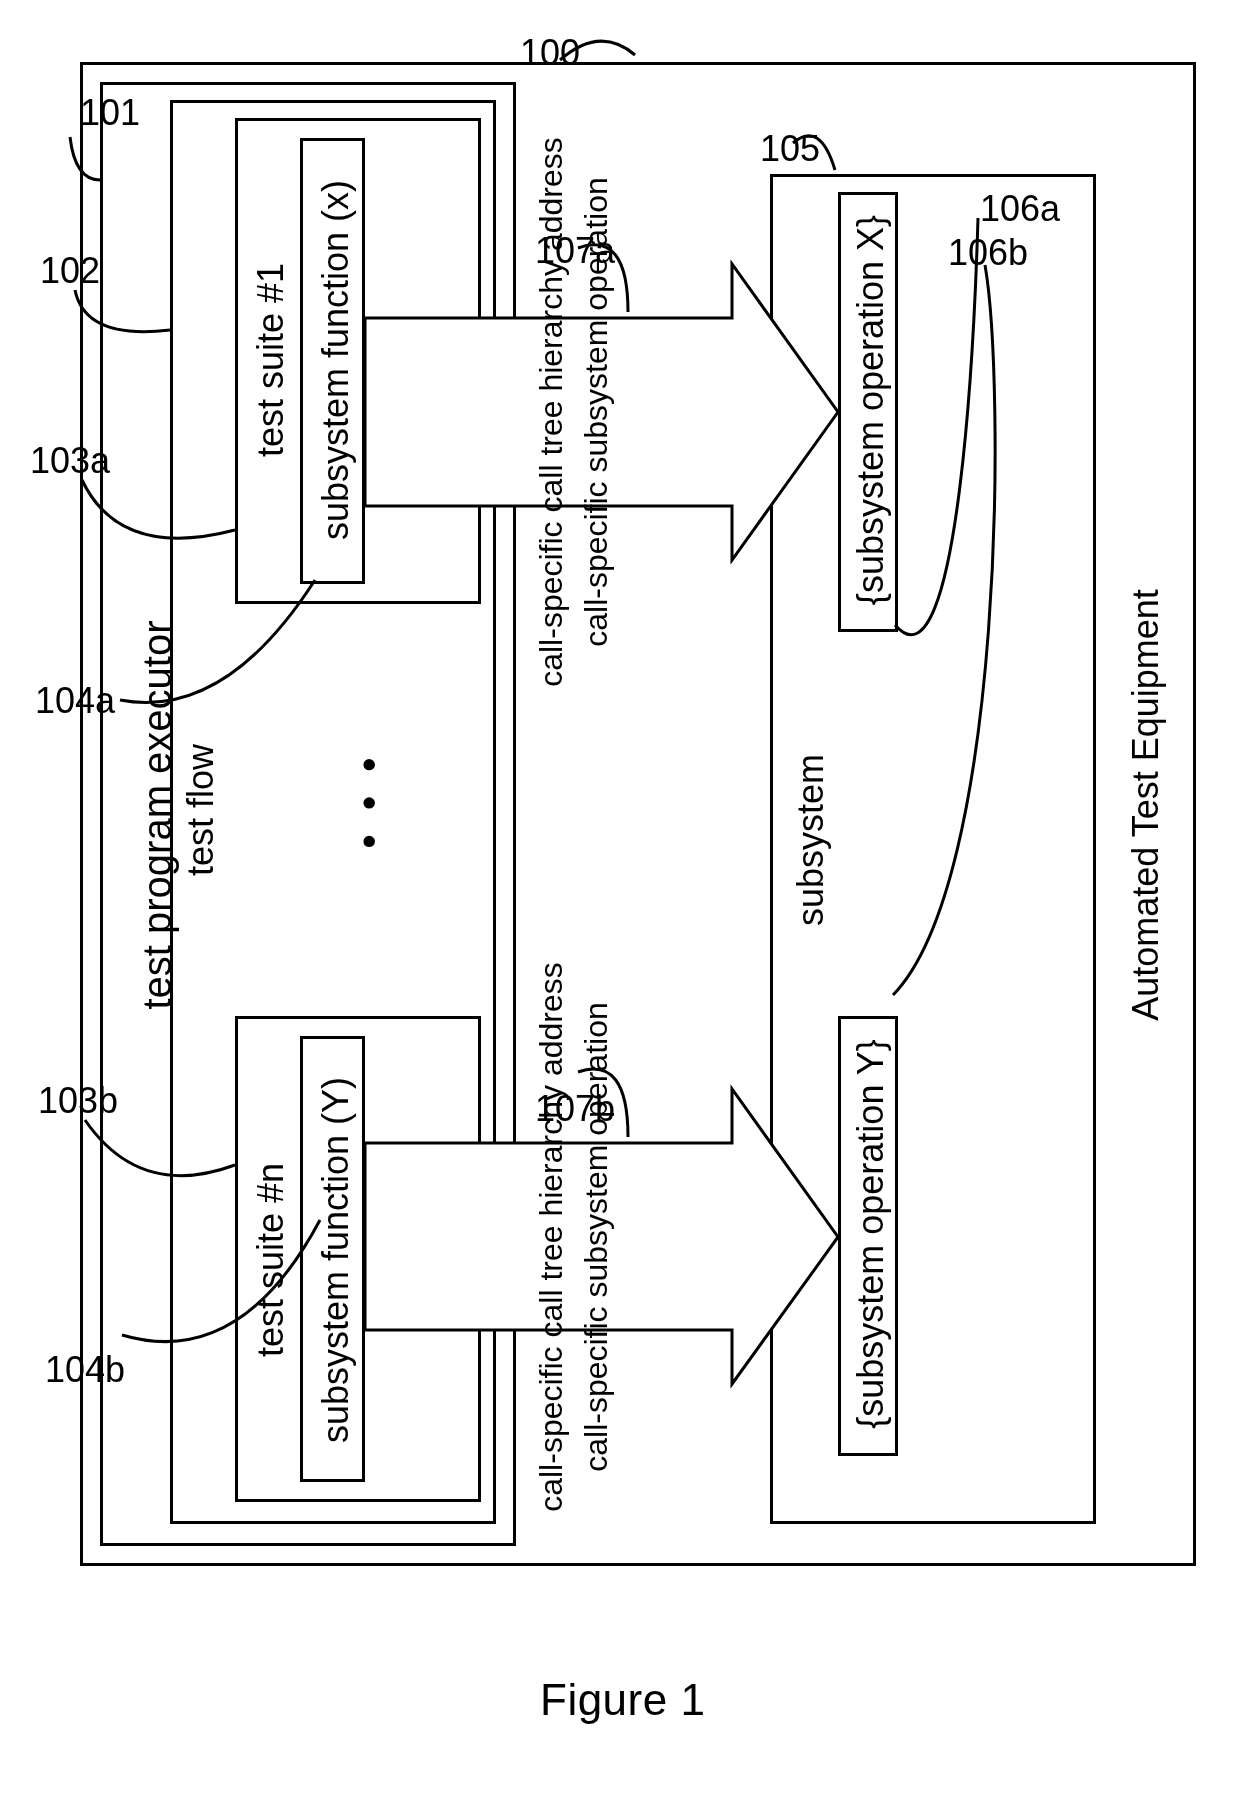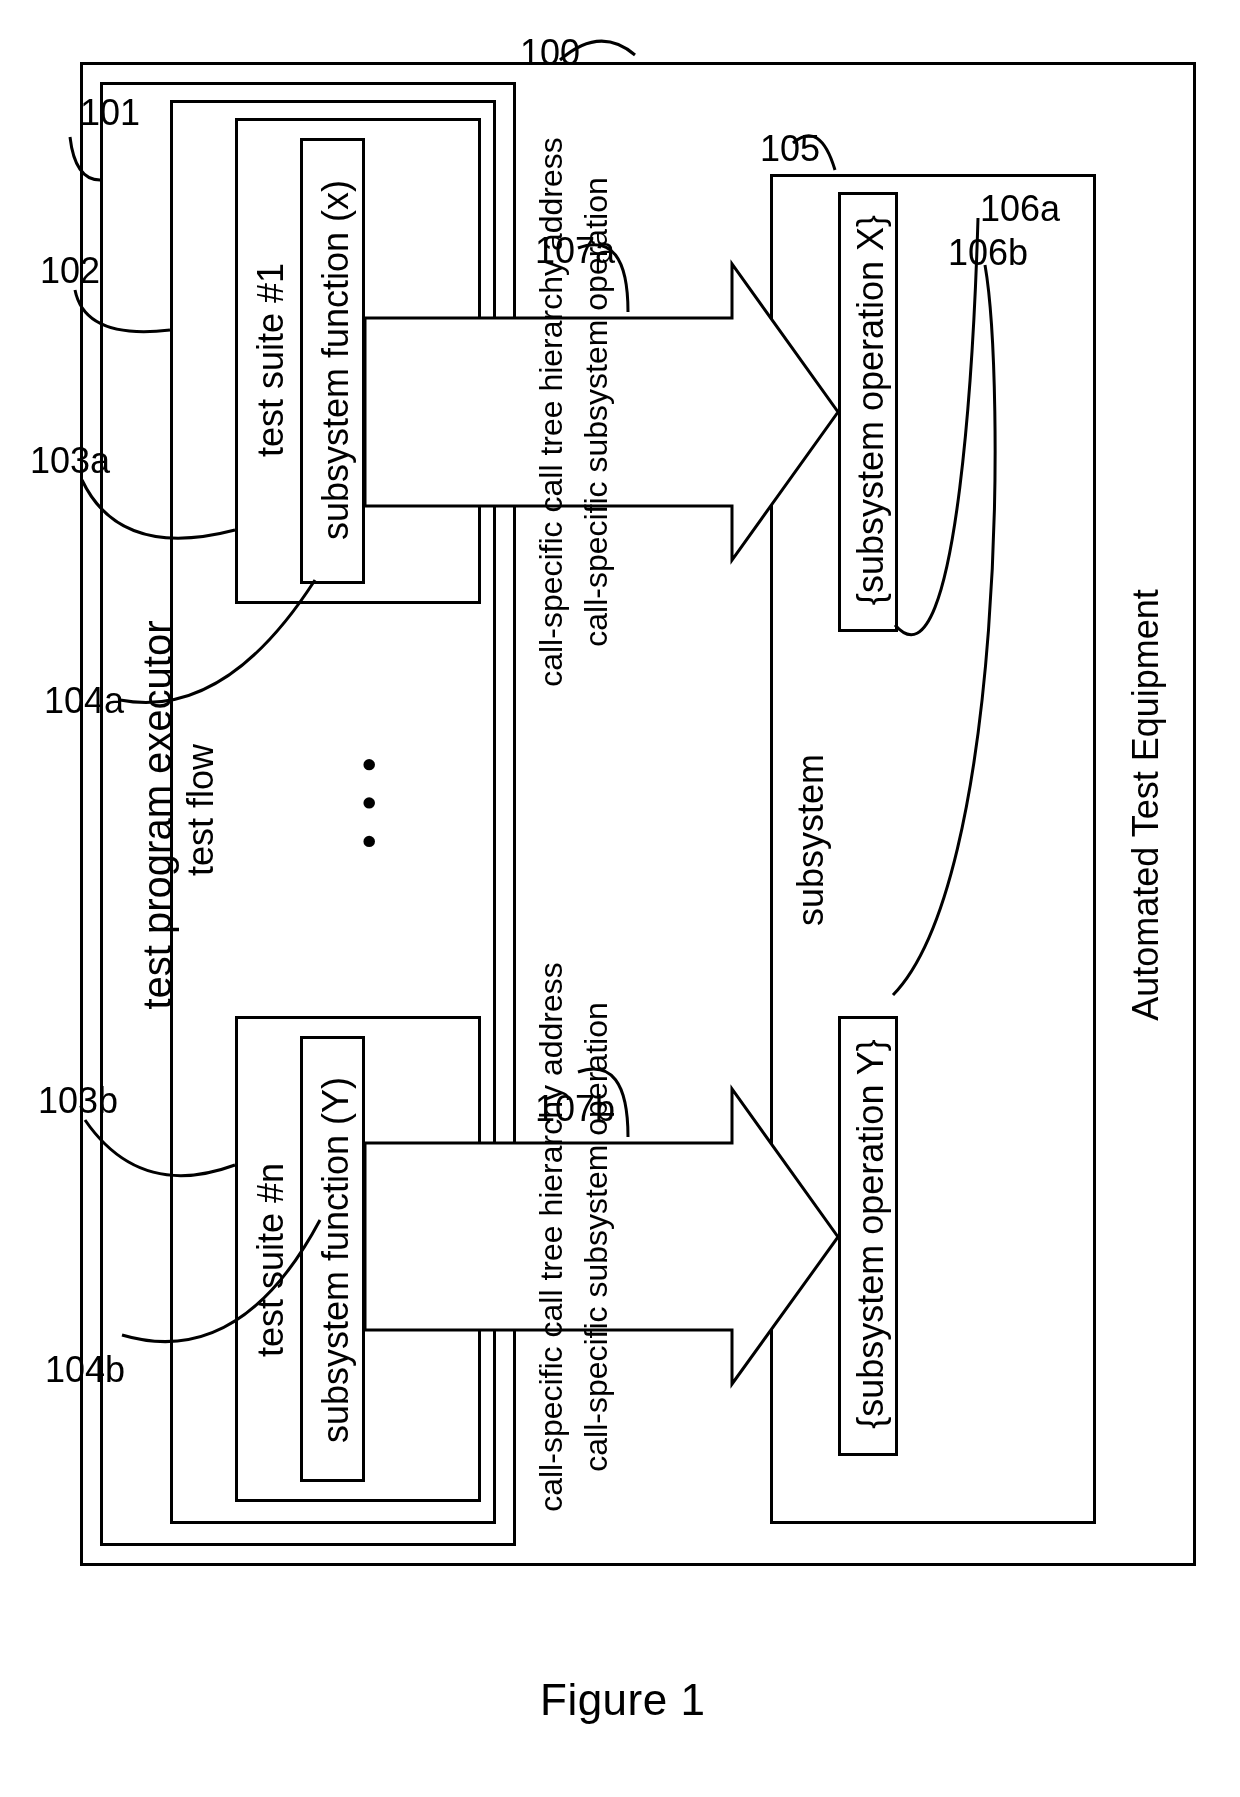--- a/index.html
+++ b/index.html
@@ -134,21 +134,21 @@
   <div class="label-h" style="left:40px; top:250px;">102</div>
   <svg class="overlay" width="1240" height="1797">
     <path d="M 75 290 Q 85 340 170 330" stroke="#000" stroke-width="3" fill="none"></path>
   </svg>
 
   <div class="label-h" style="left:30px; top:440px;text-align:right;">103a</div>
   <svg class="overlay" width="1240" height="1797">
     <path d="M 82 480 Q 120 560 235 530" stroke="#000" stroke-width="3" fill="none"></path>
   </svg>
 
-  <div class="label-h" style="left:44px; top:680px;">104a</div>
+  <div class="label-h" style="left:35px; top:680px;">104a</div>
   <svg class="overlay" width="1240" height="1797">
     <path d="M 120 700 Q 225 720 315 580" stroke="#000" stroke-width="3" fill="none"></path>
   </svg>
 
   <div class="label-h" style="left:23px; top:1080px;margin-left:15px;">103b</div>
   <svg class="overlay" width="1240" height="1797">
     <path d="M 85 1120 Q 140 1200 235 1165" stroke="#000" stroke-width="3" fill="none"></path>
   </svg>
 
   <div class="label-h" style="left:45px; top:1315px;margin-top:34px;">104b</div>

